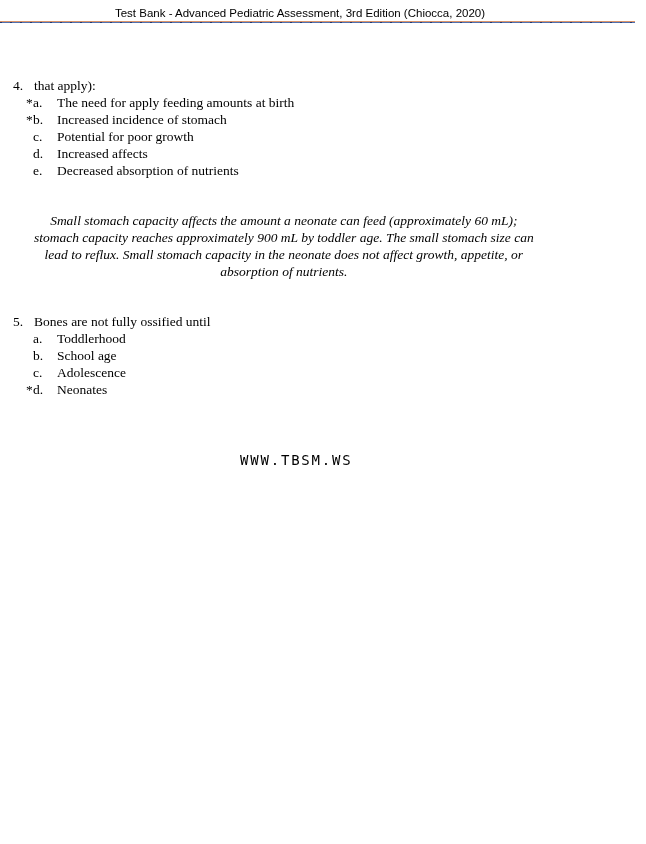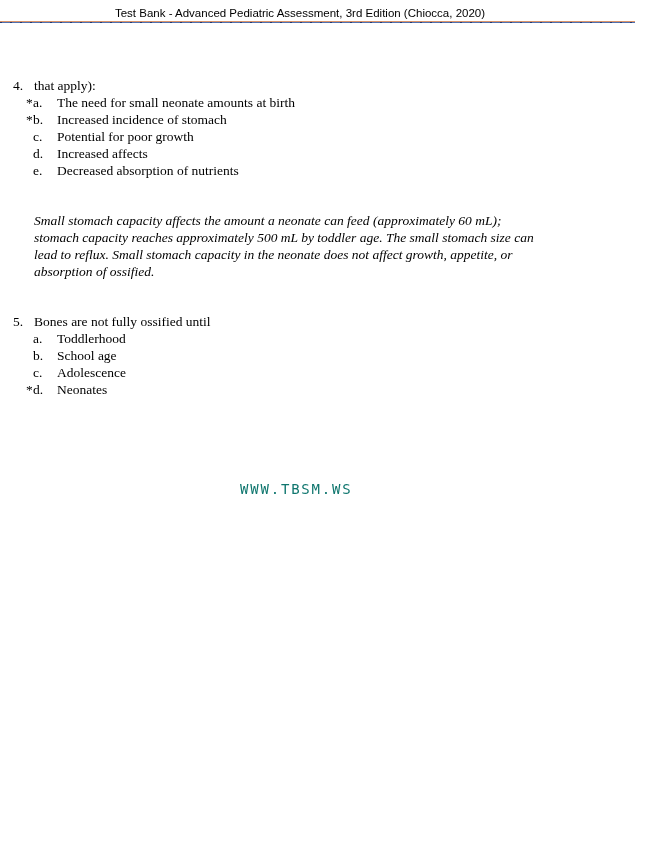--- a/index.html
+++ b/index.html
@@ -58,32 +58,33 @@
   .opt-text   { flex: 1; }
 
   
   .rationale {
     position: absolute;
     left: 34px;
     top: 212px;
     font-style: italic;
     font-size: 13.5px;
     line-height: 17.1px;
+    text-align: center;
   }
   .r-line { display: block; }
 
   
   .watermark {
     position: absolute;
-    top: 481px;
+    top: 452px;
     left: 240px;
     font-family: "DejaVu Sans Mono", monospace;
     font-size: 14px;
     letter-spacing: 1.8px;
-    color: #0f766e;
+    color: #000000;
     white-space: nowrap;
   }
 </style>
 </head>
 <body>
 
 <div class="page">
 
   <div class="doc-header">
     <span>Test Bank - Advanced Pediatric Assessment, 3rd Edition (Chiocca, 2020)</span>
@@ -98,21 +99,21 @@
     <div class="q-row">
       <span class="q-num">4.</span>
       <span class="q-text">
         <span class="q-line">that apply):</span>
       </span>
     </div>
     <div class="options">
       <div class="opt">
         <span class="opt-star">*</span>
         <span class="opt-letter">a.</span>
-        <span class="opt-text">The need for small neonate amounts at birth</span>
+        <span class="opt-text">The need for apply feeding amounts at birth</span>
       </div>
       <div class="opt">
         <span class="opt-star">*</span>
         <span class="opt-letter">b.</span>
         <span class="opt-text">Increased incidence of stomach</span>
       </div>
       <div class="opt">
         <span class="opt-star"></span>
         <span class="opt-letter">c.</span>
         <span class="opt-text">Potential for poor growth</span>
@@ -125,23 +126,23 @@
       <div class="opt">
         <span class="opt-star"></span>
         <span class="opt-letter">e.</span>
         <span class="opt-text">Decreased absorption of nutrients</span>
       </div>
     </div>
   </div>
 
   <div class="rationale">
     <span class="r-line">Small stomach capacity affects the amount a neonate can feed (approximately 60 mL);</span>
-    <span class="r-line">stomach capacity reaches approximately 500 mL by toddler age. The small stomach size can</span>
+    <span class="r-line">stomach capacity reaches approximately 900 mL by toddler age. The small stomach size can</span>
     <span class="r-line">lead to reflux. Small stomach capacity in the neonate does not affect growth, appetite, or</span>
-    <span class="r-line">absorption of ossified.</span>
+    <span class="r-line">absorption of nutrients.</span>
   </div>
 
   <div class="question q5">
     <div class="q-row">
       <span class="q-num">5.</span>
       <span class="q-text">
         <span class="q-line">Bones are not fully ossified until</span>
       </span>
     </div>
     <div class="options">

